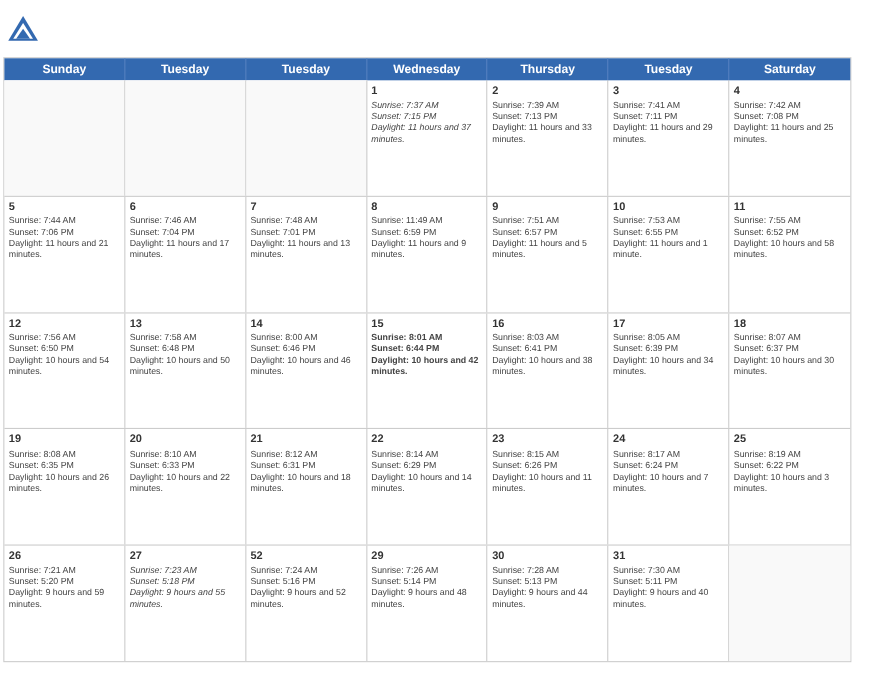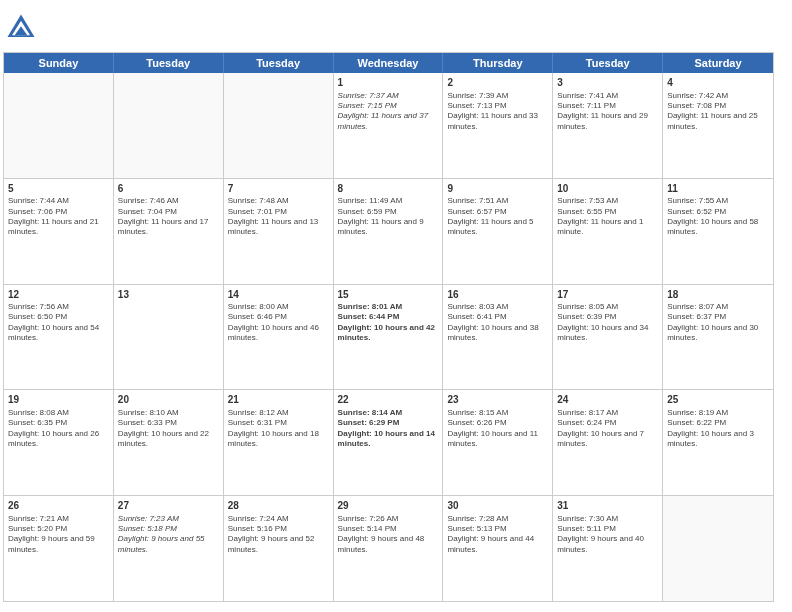--- a/index.html
+++ b/index.html
@@ -223,20 +223,23 @@
         </div>
         <div class="cal-row">
           <div class="cal-cell">
             <div class="day-num">12</div>
             <div class="cell-text" style="white-space: pre-line;">Sunrise: 7:56 AM
 Sunset: 6:50 PM
 Daylight: 10 hours and 54 minutes.</div>
           </div>
           <div class="cal-cell">
             <div class="day-num">13</div>
+            <div class="cell-text" style="white-space: pre-line;">Sunrise: 7:58 AM
+Sunset: 6:48 PM
+Daylight: 10 hours and 50 minutes.</div>
           </div>
           <div class="cal-cell">
             <div class="day-num">14</div>
             <div class="cell-text" style="white-space: pre-line;">Sunrise: 8:00 AM
 Sunset: 6:46 PM
 Daylight: 10 hours and 46 minutes.</div>
           </div>
           <div class="cal-cell">
             <div class="day-num">15</div>
             <div class="cell-text" style="white-space: pre-line; font-weight: bold;">Sunrise: 8:01 AM
@@ -276,21 +279,21 @@
 Daylight: 10 hours and 22 minutes.</div>
           </div>
           <div class="cal-cell">
             <div class="day-num">21</div>
             <div class="cell-text" style="white-space: pre-line;">Sunrise: 8:12 AM
 Sunset: 6:31 PM
 Daylight: 10 hours and 18 minutes.</div>
           </div>
           <div class="cal-cell">
             <div class="day-num">22</div>
-            <div class="cell-text" style="white-space: pre-line; font-weight: bold;">Sunrise: 8:14 AM
+            <div class="cell-text" style="white-space: pre-line;">Sunrise: 8:14 AM
 Sunset: 6:29 PM
 Daylight: 10 hours and 14 minutes.</div>
           </div>
           <div class="cal-cell">
             <div class="day-num">23</div>
             <div class="cell-text" style="white-space: pre-line;">Sunrise: 8:15 AM
 Sunset: 6:26 PM
 Daylight: 10 hours and 11 minutes.</div>
           </div>
           <div class="cal-cell">
@@ -313,21 +316,21 @@
 Sunset: 5:20 PM
 Daylight: 9 hours and 59 minutes.</div>
           </div>
           <div class="cal-cell">
             <div class="day-num">27</div>
             <div class="cell-text" style="white-space: pre-line; font-style: italic;">Sunrise: 7:23 AM
 Sunset: 5:18 PM
 Daylight: 9 hours and 55 minutes.</div>
           </div>
           <div class="cal-cell">
-            <div class="day-num">28</div>
+            <div class="day-num">52</div>
             <div class="cell-text" style="white-space: pre-line;">Sunrise: 7:24 AM
 Sunset: 5:16 PM
 Daylight: 9 hours and 52 minutes.</div>
           </div>
           <div class="cal-cell">
             <div class="day-num">29</div>
             <div class="cell-text" style="white-space: pre-line;">Sunrise: 7:26 AM
 Sunset: 5:14 PM
 Daylight: 9 hours and 48 minutes.</div>
           </div>

